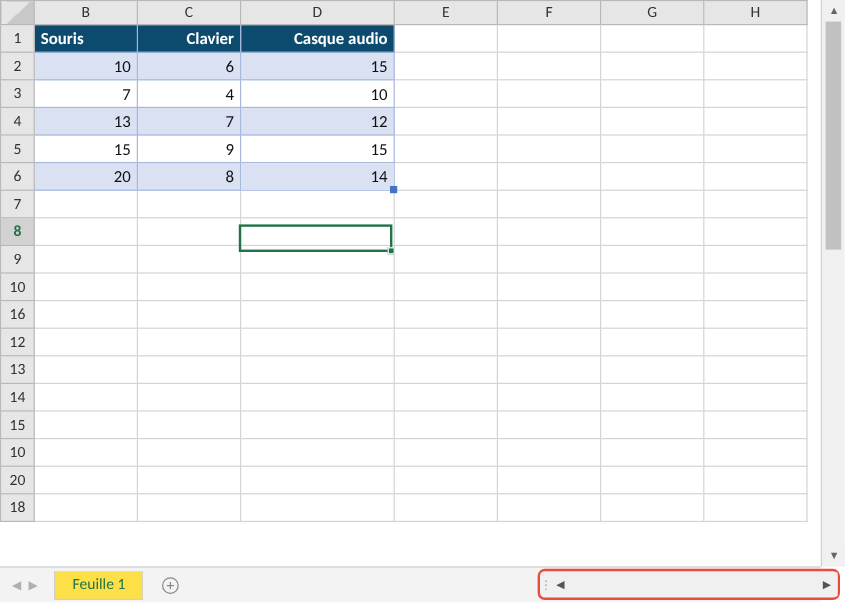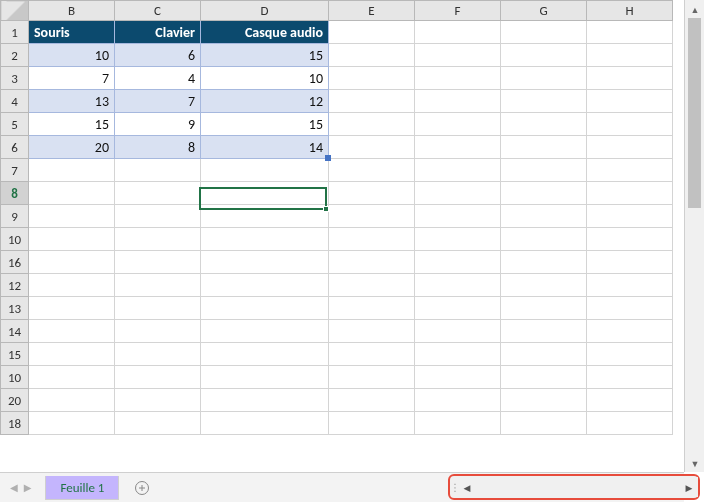--- a/index.html
+++ b/index.html
@@ -104,21 +104,21 @@
   display: flex;
   align-items: center;
 }
 .tabbar .nav {
   display: flex; gap: 2px; padding: 0 8px;
 }
 .tabbar .nav span {
   font-size: 10px; color: #b0b0b0; padding: 2px;
 }
 .tab {
-  background: #c4b5fd;
+  background: #fde047;
   border: 1px solid #cfcfcf;
   border-top: none;
   padding: 4px 14px;
   font-size: 13px;
   color: #217346;
   margin-left: 4px;
 }
 .addtab {
   width: 26px; height: 22px;
   display: flex; align-items: center; justify-content: center;

